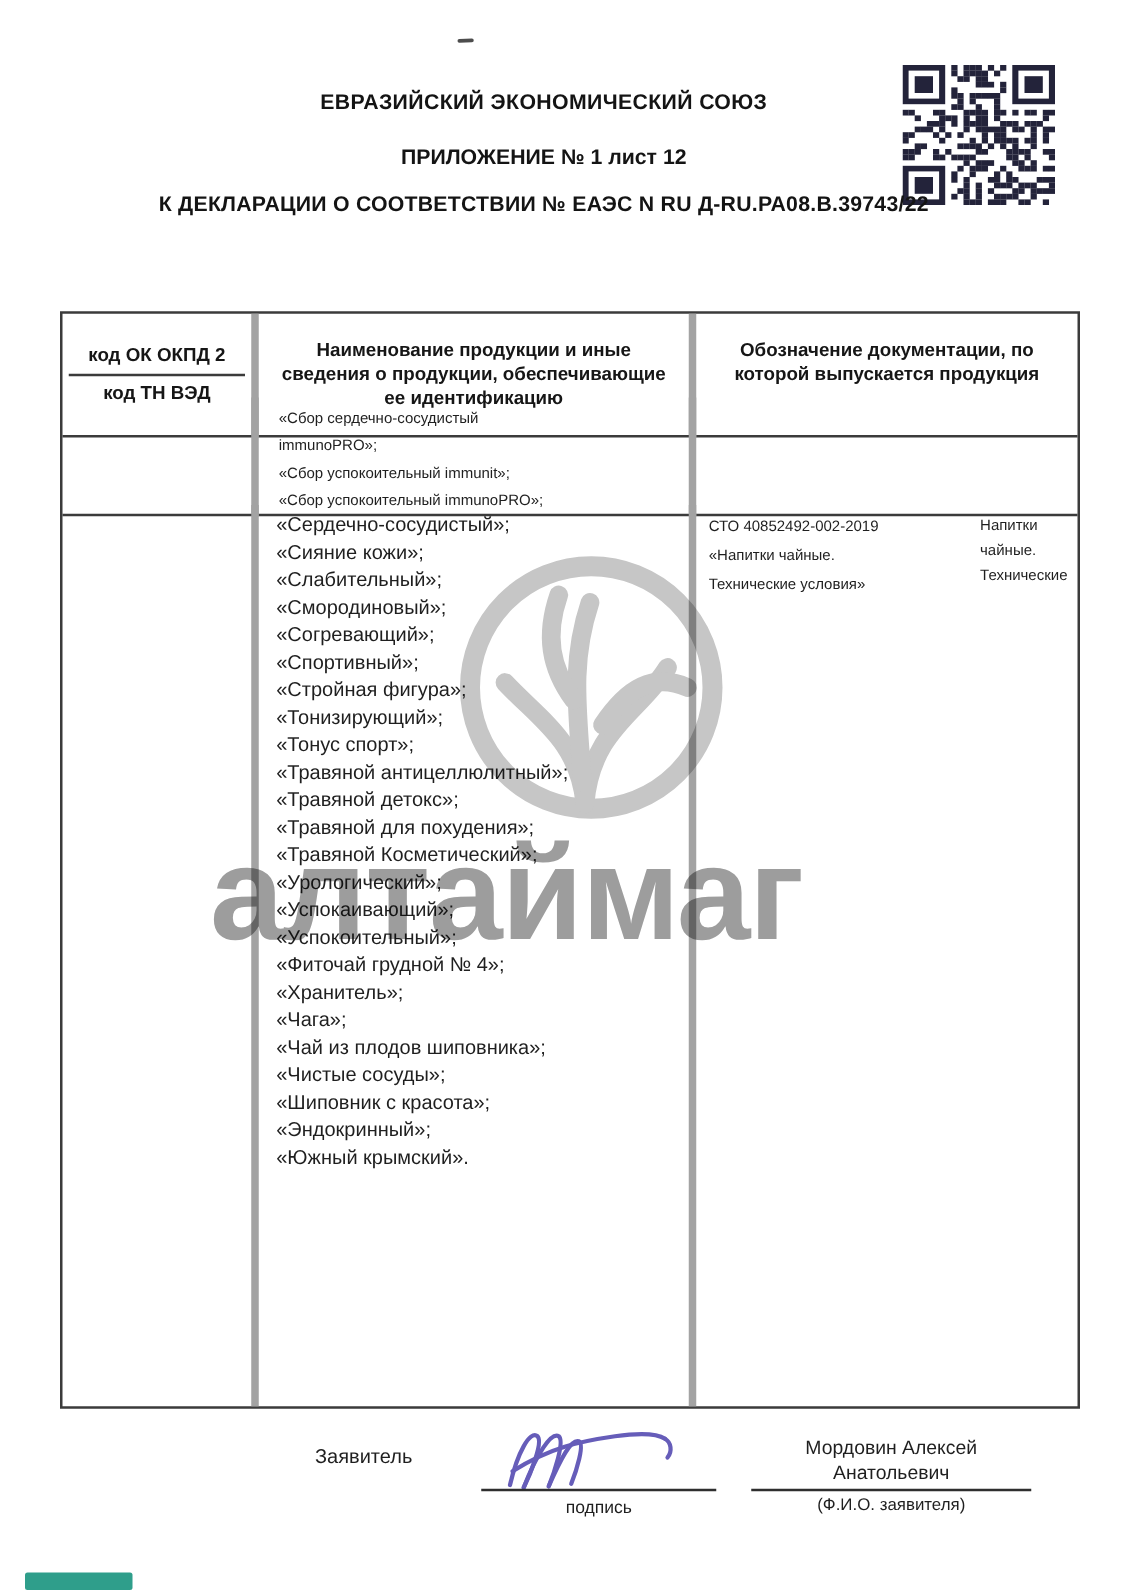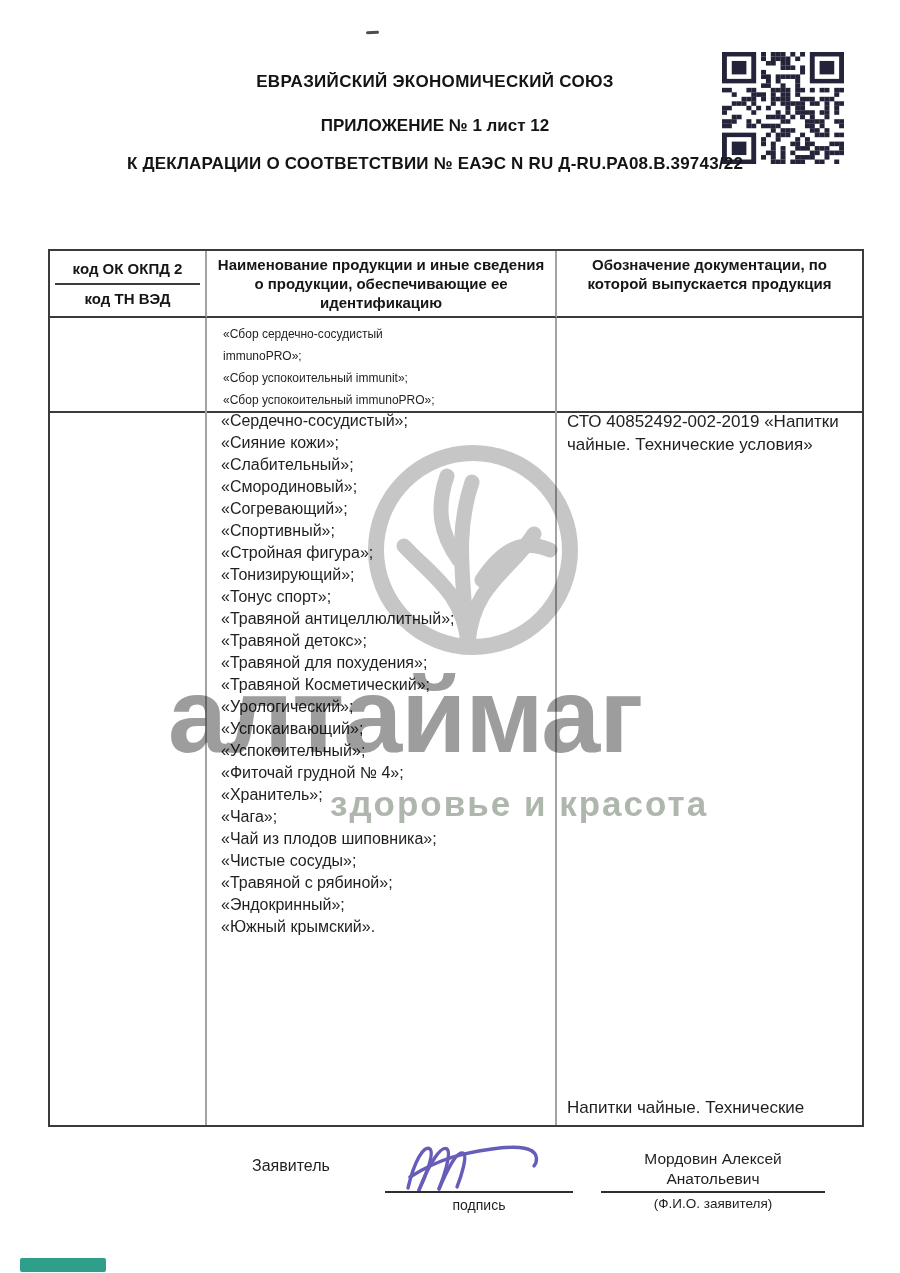--- a/index.html
+++ b/index.html
@@ -23,38 +23,38 @@
     position:absolute;left:168px;top:662px;width:560px;
     font-size:106px;font-weight:bold;color:#9d9d9d;letter-spacing:-1px;line-height:1;
   }
   .wm-tagline{
     position:absolute;left:330px;top:784px;
     font-size:35px;color:#aeb7ac;letter-spacing:2px;font-weight:bold;
   }
   
   .tbl{position:absolute;left:48px;top:249px;width:812px;z-index:5;border:2px solid #3b3b3b;background:transparent;}
   .trow{display:grid;grid-template-columns:157px 350px 1fr;}
-  .cell{border-right:2px solid #a3a3a3;box-sizing:border-box;}
+  .cell{border-right:6px solid #a3a3a3;box-sizing:border-box;}
   .cell:last-child{border-right:none;}
   .rb .cell{border-bottom:2px solid #3b3b3b;}
   .thead{height:67px;}
   .thead .cell{font-weight:bold;color:#161616;font-size:15px;text-align:center;}
   .c1h{display:flex;flex-direction:column;justify-content:center;align-items:center;padding:3px 2px;}
   .c1h .frac{width:96%;border-bottom:2px solid #3b3b3b;margin:3px 0 4px 0;}
   .c1h div{padding:1px 0;}
-  .c2h,.c3h{display:flex;align-items:flex-start;justify-content:center;padding:4px 10px;line-height:19px;}
+  .c2h,.c3h{display:flex;align-items:flex-start;justify-content:center;padding:20px 10px;line-height:19px;}
   .trow1{height:86px;}
   .trow1 .c2{padding:5px 8px 0 16px;font-size:12px;line-height:21.5px;}
   .trow2{height:721px;}
   .c2body{display:flex;flex-direction:column;padding:6px 8px 0 14px;font-size:16px;justify-content:space-between;}
   .plist div{line-height:22px;}
   .spacer{flex:1;}
   .other-info{padding-bottom:16px;line-height:20px;}
   .other-info b{font-weight:bold;}
-  .c3body{display:flex;flex-direction:column;padding:6px 8px 0 10px;font-size:17px;line-height:23px;gap:36px;}
+  .c3body{display:flex;padding:6px 8px 0 10px;font-size:12px;line-height:23px;gap:36px;}
   .c3bottom{padding-bottom:7px;line-height:20px;}
   
   .sig-area{position:absolute;left:0;top:0;width:900px;z-index:15;}
   .applicant-label{position:absolute;left:252px;top:1157px;font-size:16px;}
   .sig-line{position:absolute;left:385px;top:1191px;width:188px;border-top:2px solid #2e2e2e;}
   .sig-caption{position:absolute;left:385px;top:1197px;width:188px;text-align:center;font-size:14px;}
   .sig-scribble{position:absolute;left:398px;top:1136px;}
   .name-block{position:absolute;left:601px;top:1149px;width:224px;text-align:center;font-size:15.5px;line-height:20px;}
   .name-line{position:absolute;left:601px;top:1191px;width:224px;border-top:2px solid #2e2e2e;}
   .name-caption{position:absolute;left:601px;top:1196px;width:224px;text-align:center;font-size:13.5px;}
@@ -73,21 +73,20 @@
       <g fill="none" stroke="#c6c6c6" stroke-width="15" stroke-linecap="round">
         <circle cx="113" cy="112" r="97" stroke-width="16"></circle>
         <path d="M108,205 C103,155 72,138 44,108"></path>
         <path d="M108,205 C113,145 152,132 174,96"></path>
         <path d="M106,188 C102,130 96,92 112,44"></path>
         <path d="M99,122 C80,96 76,70 87,38"></path>
         <path d="M122,142 C142,112 163,100 190,112"></path>
       </g>
     </svg>
     <div class="wm-brand">алтаймаг</div>
-    <div class="wm-tagline">здоровье и красота</div>
   </div>
 
   <div class="doc-header">
     <div class="h-line h1">ЕВРАЗИЙСКИЙ ЭКОНОМИЧЕСКИЙ СОЮЗ</div>
     <div class="h-line h2">ПРИЛОЖЕНИЕ № 1 лист 12</div>
     <div class="h-line h3">К ДЕКЛАРАЦИИ О СООТВЕТСТВИИ № ЕАЭС N RU Д-RU.РА08.В.39743/22</div>
   </div>
 
   <svg id="qr" class="qr" viewBox="0 0 25 25" preserveAspectRatio="none">
       <rect x="8" y="0" width="1.02" height="1.02" fill="#23233a"></rect>
@@ -354,21 +353,21 @@
             <div>«Травяной для похудения»;</div>
             <div>«Травяной Косметический»;</div>
             <div>«Урологический»;</div>
             <div>«Успокаивающий»;</div>
             <div>«Успокоительный»;</div>
             <div>«Фиточай грудной № 4»;</div>
             <div>«Хранитель»;</div>
             <div>«Чага»;</div>
             <div>«Чай из плодов шиповника»;</div>
             <div>«Чистые сосуды»;</div>
-            <div>«Травяной с рябиной»;</div>
+            <div>«Шиповник с красота»;</div>
             <div>«Эндокринный»;</div>
             <div>«Южный крымский».</div>
           </div>
         <div class="spacer"></div>
       </div>
       <div class="cell c3body">
         <div>СТО 40852492-002-2019 «Напитки чайные. Технические условия»</div>
         <div class="spacer"></div>
         <div class="c3bottom">Напитки чайные. Технические</div>
       </div>

